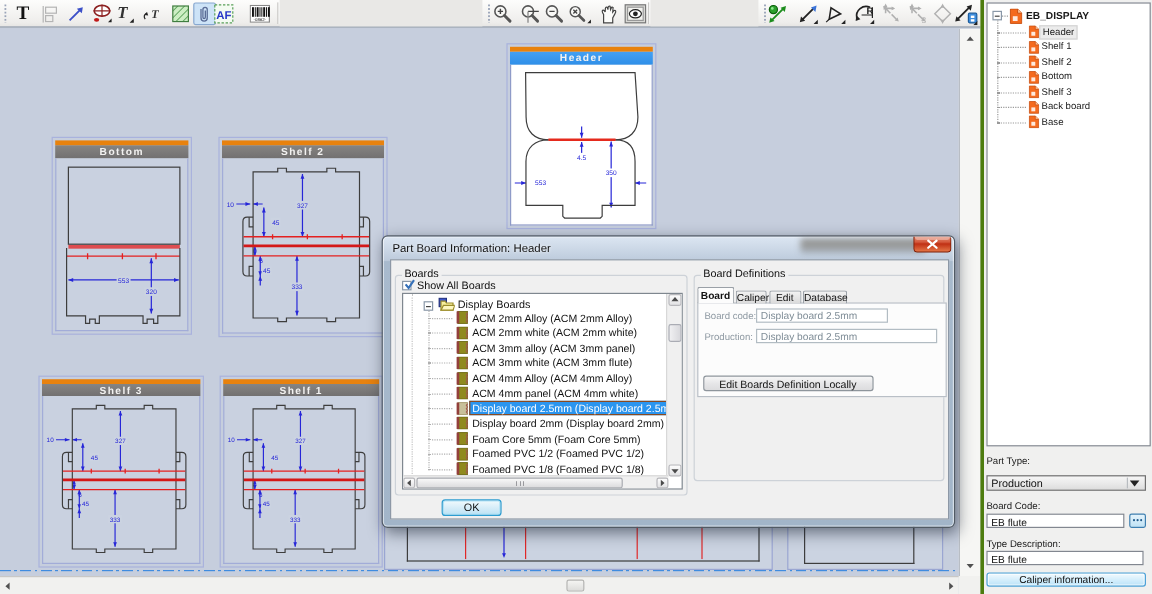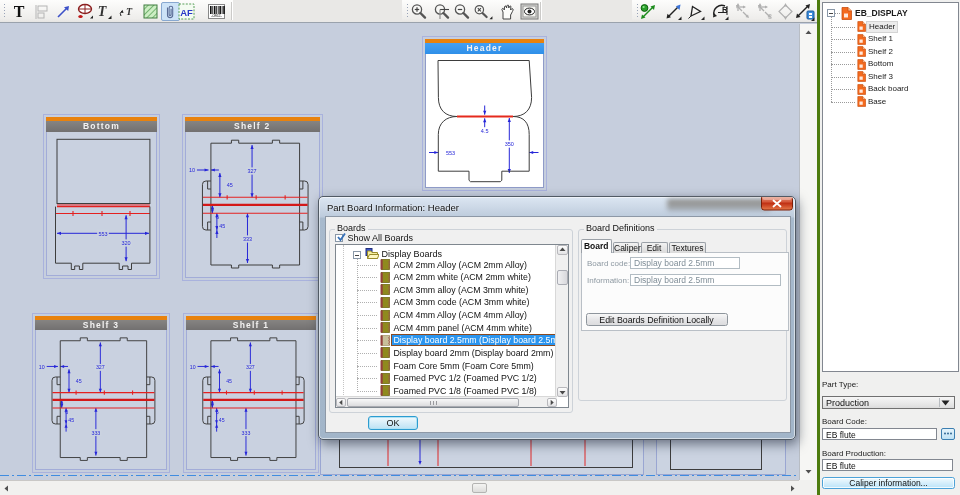--- a/index.html
+++ b/index.html
@@ -606,21 +606,21 @@
       </svg><div style="position:absolute;right:14px;top:1px;bottom:1px;border-left:1px solid #b8bcc0"></div></div>
     <div class="plab" style="top:417px">Board Code:</div>
     <div class="pfield" style="top:428px;width:115px">EB flute</div>
     <div id="dotbtn">
       <svg width="8" height="3" viewBox="0 0 8 3">
         <circle cx="1" cy="1.5" r="0.9" fill="#235c8c"></circle>
         <circle cx="4" cy="1.5" r="0.9" fill="#235c8c"></circle>
         <circle cx="7" cy="1.5" r="0.9" fill="#235c8c"></circle>
       </svg>
     </div>
-    <div class="plab" style="top:448.5px">Board Production:</div>
+    <div class="plab" style="top:448.5px">Type Description:</div>
     <div class="pfield" style="top:459px;width:131px">EB flute</div>
     <button id="dbbtn">Caliper information...</button>
   </div>
 <div id="dialog">
     <div style="position:absolute;left:348px;top:2px;width:104px;height:12px;background:linear-gradient(180deg,#716d66,#8e8d89 55%,#97a0ac);filter:blur(2.5px);opacity:.75;border-radius:2px"></div>
     <div class="dtitle">Part Board Information: Header</div>
     <div id="closebtn"><svg width="32" height="14" viewBox="0 0 32 14">
         <rect x="0.5" y="-2" width="31" height="15" rx="2.5" fill="url(#cbg)" stroke="#7c1f08"></rect>
         <rect x="1.5" y="-2" width="29" height="5" rx="2" fill="#ffffff" opacity="0.35"></rect>
         <defs>
@@ -669,28 +669,28 @@
           <rect x="0.5" y="0.5" width="2.2" height="10" fill="#93403c"></rect>
           <path d="M9.6,1.5 L8.6,2.8 L9.6,4.2 L8.6,5.6 L9.6,7 L8.6,8.4 L9.6,9.8" stroke="#a05850" stroke-width="0.9" fill="none"></path>
         </svg>
         <div class="ltext" style="left:58px;top:27.72px">ACM 2mm white (ACM 2mm white)</div>
         <div style="position:absolute;left:21px;top:45.339999999999996px;width:20px;border-top:1px dotted #b0b0b0"></div>
         <svg style="position:absolute;left:44px;top:39.839999999999996px" width="10" height="11" viewBox="0 0 10 11">
           <rect x="1.5" y="0.5" width="8" height="10" fill="#8f8a1e" stroke="#6f6a14" stroke-width="0.8"></rect>
           <rect x="0.5" y="0.5" width="2.2" height="10" fill="#93403c"></rect>
           <path d="M9.6,1.5 L8.6,2.8 L9.6,4.2 L8.6,5.6 L9.6,7 L8.6,8.4 L9.6,9.8" stroke="#a05850" stroke-width="0.9" fill="none"></path>
         </svg>
-        <div class="ltext" style="left:58px;top:40.339999999999996px">ACM 3mm alloy (ACM 3mm white)</div>
+        <div class="ltext" style="left:58px;top:40.339999999999996px">ACM 3mm alloy (ACM 3mm panel)</div>
         <div style="position:absolute;left:21px;top:57.959999999999994px;width:20px;border-top:1px dotted #b0b0b0"></div>
         <svg style="position:absolute;left:44px;top:52.459999999999994px" width="10" height="11" viewBox="0 0 10 11">
           <rect x="1.5" y="0.5" width="8" height="10" fill="#8f8a1e" stroke="#6f6a14" stroke-width="0.8"></rect>
           <rect x="0.5" y="0.5" width="2.2" height="10" fill="#93403c"></rect>
           <path d="M9.6,1.5 L8.6,2.8 L9.6,4.2 L8.6,5.6 L9.6,7 L8.6,8.4 L9.6,9.8" stroke="#a05850" stroke-width="0.9" fill="none"></path>
         </svg>
-        <div class="ltext" style="left:58px;top:52.959999999999994px">ACM 3mm code (ACM 3mm white)</div>
+        <div class="ltext" style="left:58px;top:52.959999999999994px">ACM 3mm white (ACM 3mm flute)</div>
         <div style="position:absolute;left:21px;top:70.58px;width:20px;border-top:1px dotted #b0b0b0"></div>
         <svg style="position:absolute;left:44px;top:65.08px" width="10" height="11" viewBox="0 0 10 11">
           <rect x="1.5" y="0.5" width="8" height="10" fill="#8f8a1e" stroke="#6f6a14" stroke-width="0.8"></rect>
           <rect x="0.5" y="0.5" width="2.2" height="10" fill="#93403c"></rect>
           <path d="M9.6,1.5 L8.6,2.8 L9.6,4.2 L8.6,5.6 L9.6,7 L8.6,8.4 L9.6,9.8" stroke="#a05850" stroke-width="0.9" fill="none"></path>
         </svg>
         <div class="ltext" style="left:58px;top:65.58px">ACM 4mm Alloy (ACM 4mm Alloy)</div>
         <div style="position:absolute;left:21px;top:83.2px;width:20px;border-top:1px dotted #b0b0b0"></div>
         <svg style="position:absolute;left:44px;top:77.7px" width="10" height="11" viewBox="0 0 10 11">
           <rect x="1.5" y="0.5" width="8" height="10" fill="#8f8a1e" stroke="#6f6a14" stroke-width="0.8"></rect>
@@ -759,21 +759,21 @@
               <polygon points="6.5,4.5 3,1.5 3,7.5" fill="#4a4a4a"></polygon>
             </svg>
           </div>
         </div>
       </div>
       <div class="grp" style="left:252px;top:12px;width:209px;height:172px"></div>
       <div class="grplab" style="left:258px;top:6px">Board Definitions</div>
       <div class="tab tabact" style="left:254.5px;top:22px;width:31.5px">Board</div>
       <div class="tab" style="left:287px;top:25px;width:26px">Caliper</div>
       <div class="tab" style="left:314.5px;top:25px;width:27px">Edit</div>
-      <div class="tab" style="left:343px;top:25px;width:37px">Textures</div>
+      <div class="tab" style="left:343px;top:25px;width:37px">Database</div>
       <div id="tabpane"></div>
       <div class="dislab" style="left:261px;top:42px">Board code:</div>
       <div class="disfield" style="left:304px;top:40px;width:110px">Display board 2.5mm</div>
-      <div class="dislab" style="left:261px;top:59px">Information:</div>
+      <div class="dislab" style="left:261px;top:59px">Production:</div>
       <div class="disfield" style="left:304px;top:57px;width:151px">Display board 2.5mm</div>
       <button id="editbtn">Edit Boards Definition Locally</button>
       <button id="okbtn">OK</button>
     </div>
   </div>
 </body></html>

